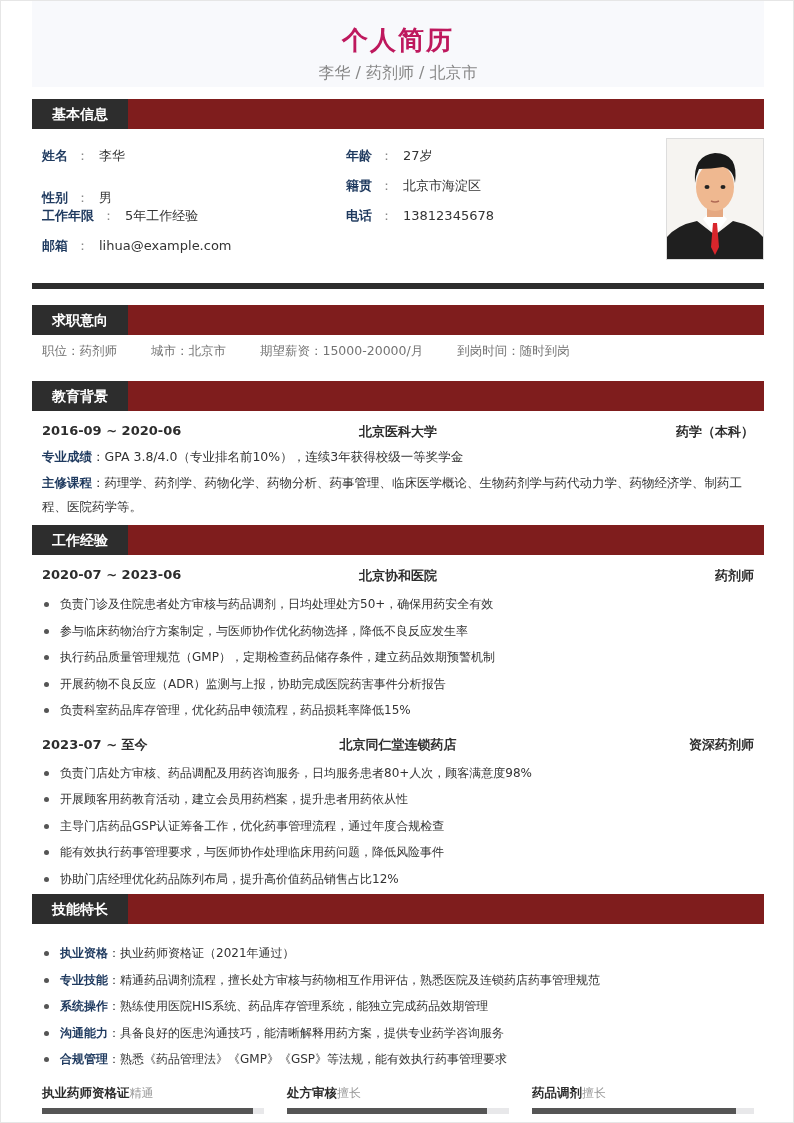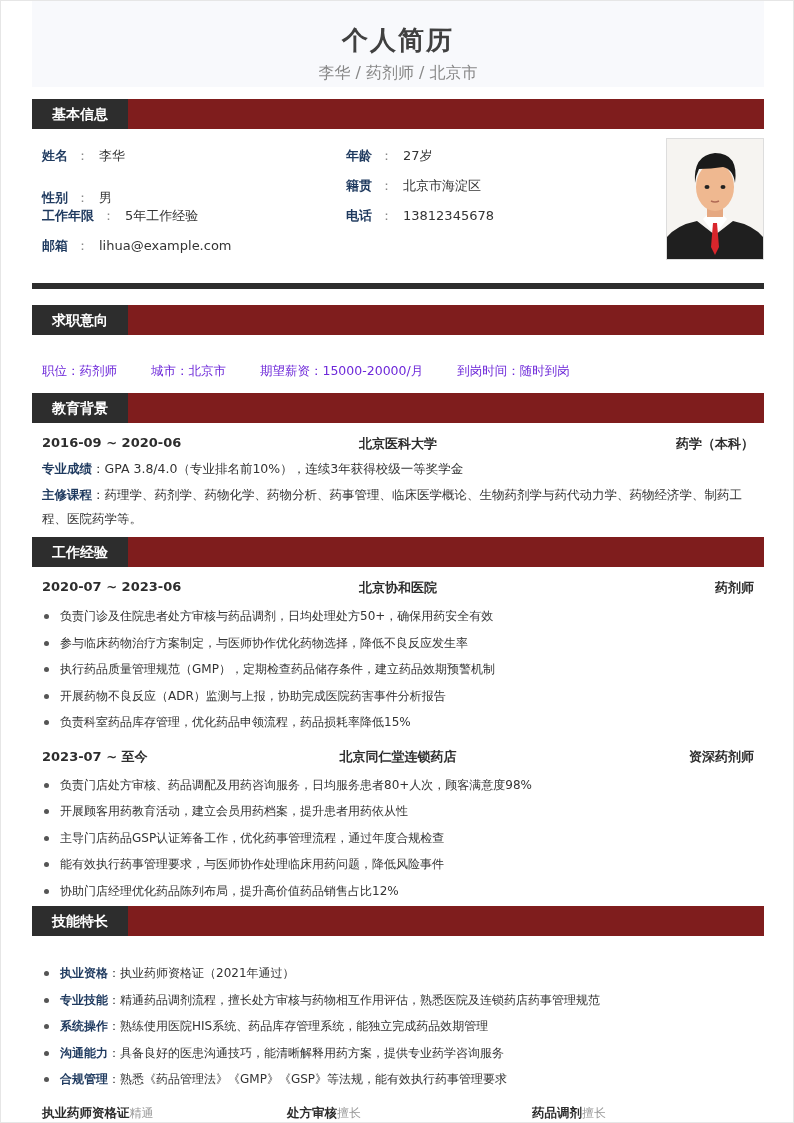--- a/index.html
+++ b/index.html
@@ -1,29 +1,29 @@
 <!DOCTYPE html>
 <html><head>
 <meta charset="utf-8">
 <style>
   html, body { margin:0; padding:0; }
   body { width:794px; height:1123px; background:#ffffff; font-family:"DejaVu Sans","Liberation Sans",sans-serif; color:#333; overflow:hidden; position:relative; border:1px solid #e6e6e6; box-sizing:border-box; }
   .page { position:absolute; left:31px; top:0; width:732px; }
   .header { background:#f8f9fc; height:86px; text-align:center; }
-  .title { font-size:26px; font-weight:bold; color:#404040; padding-top:22px; letter-spacing:2px; line-height:34px; }
+  .title { font-size:26px; font-weight:bold; color:#be185d; padding-top:22px; letter-spacing:2px; line-height:34px; }
   .subtitle { font-size:16px; color:#888; margin-top:6px; }
   .sec { position:relative; height:30px; background:#7f1d1d; margin-top:12px; }
   .sec .tag { position:absolute; left:0; top:0; height:30px; width:96px; background:#2d2d2d; color:#fff; font-size:14px; font-weight:bold; line-height:30px; text-align:center; }
   .basic { position:relative; height:150px; }
   .kv { position:absolute; font-size:13px; color:#333; }
   .kv .k { font-weight:bold; color:#1f3a5f; }
   .kv .c { color:#888; margin:0 10px 0 8px; }
   .photo { position:absolute; left:634px; top:9px; width:96px; height:120px; border:1px solid #ddd; background:#f3f3f3; overflow:hidden; }
   .thickbar { height:6px; background:#2d2d2d; margin-top:4px; }
-  .intent { font-size:12.5px; color:#6d28d9; padding:28px 0 0 10px; height:22px; }
+  .intent { font-size:12.5px; color:#737373; padding:8px 0 0 10px; height:22px; }
   .intent span { margin-right:30px; }
   .row3 { display:flex; justify-content:space-between; font-size:13px; font-weight:bold; color:#2d2d2d; padding:0 10px; margin-top:12px; }
   .row3 .mid { position:absolute; left:0; right:0; text-align:center; }
   .row3wrap { position:relative; }
   .para { font-size:12.5px; color:#333; padding:0 10px; margin-top:8px; line-height:24px; }
   .para b { color:#1f3a5f; }
   ul.bl { list-style:none; margin:6px 0 0 0; padding:0 10px; }
   ul.bl li { position:relative; font-size:12px; line-height:26.5px; padding-left:18px; color:#333; }
   ul.bl li:before { content:""; position:absolute; left:2px; top:11px; width:5px; height:5px; border-radius:50%; background:#555; }
   ul.bl li b { color:#1f3a5f; }
@@ -75,21 +75,21 @@
   <div class="sec" style="margin-top:16px;">
     <div class="tag">求职意向</div>
   </div>
   <div class="intent">
     <span>职位：药剂师</span>
     <span>城市：北京市</span>
     <span>期望薪资：15000-20000/月</span>
     <span>到岗时间：随时到岗</span>
   </div>
 
-  <div class="sec" style="margin-top:8px;">
+  <div class="sec" style="margin-top:16px;">
     <div class="tag">教育背景</div>
   </div>
   <div class="row3wrap">
     <div class="row3">
       <span>2016-09 ~ 2020-06</span>
       <span class="mid">北京医科大学</span>
       <span>药学（本科）</span>
     </div>
   </div>
   <div class="para" style="margin-top:4px;"><b>专业成绩</b><span>：GPA 3.8/4.0（专业排名前10%），连续3年获得校级一等奖学金</span></div>
@@ -125,21 +125,21 @@
       <li>开展顾客用药教育活动，建立会员用药档案，提升患者用药依从性</li>
       <li>主导门店药品GSP认证筹备工作，优化药事管理流程，通过年度合规检查</li>
       <li>能有效执行药事管理要求，与医师协作处理临床用药问题，降低风险事件</li>
       <li>协助门店经理优化药品陈列布局，提升高价值药品销售占比12%</li>
     </ul>
   </div>
 
   <div class="sec" style="margin-top:2px;">
     <div class="tag">技能特长</div>
   </div>
-  <ul class="bl" style="margin-top:24px;">
+  <ul class="bl" style="margin-top:16px;">
     <li><b>执业资格</b><span>：执业药师资格证（2021年通过）</span></li>
     <li><b>专业技能</b><span>：精通药品调剂流程，擅长处方审核与药物相互作用评估，熟悉医院及连锁药店药事管理规范</span></li>
     <li><b>系统操作</b><span>：熟练使用医院HIS系统、药品库存管理系统，能独立完成药品效期管理</span></li>
     <li><b>沟通能力</b><span>：具备良好的医患沟通技巧，能清晰解释用药方案，提供专业药学咨询服务</span></li>
     <li><b>合规管理</b><span>：熟悉《药品管理法》《GMP》《GSP》等法规，能有效执行药事管理要求</span></li>
   </ul>
 
   <div class="skills">
     <div class="skill">
       <div class="top">

